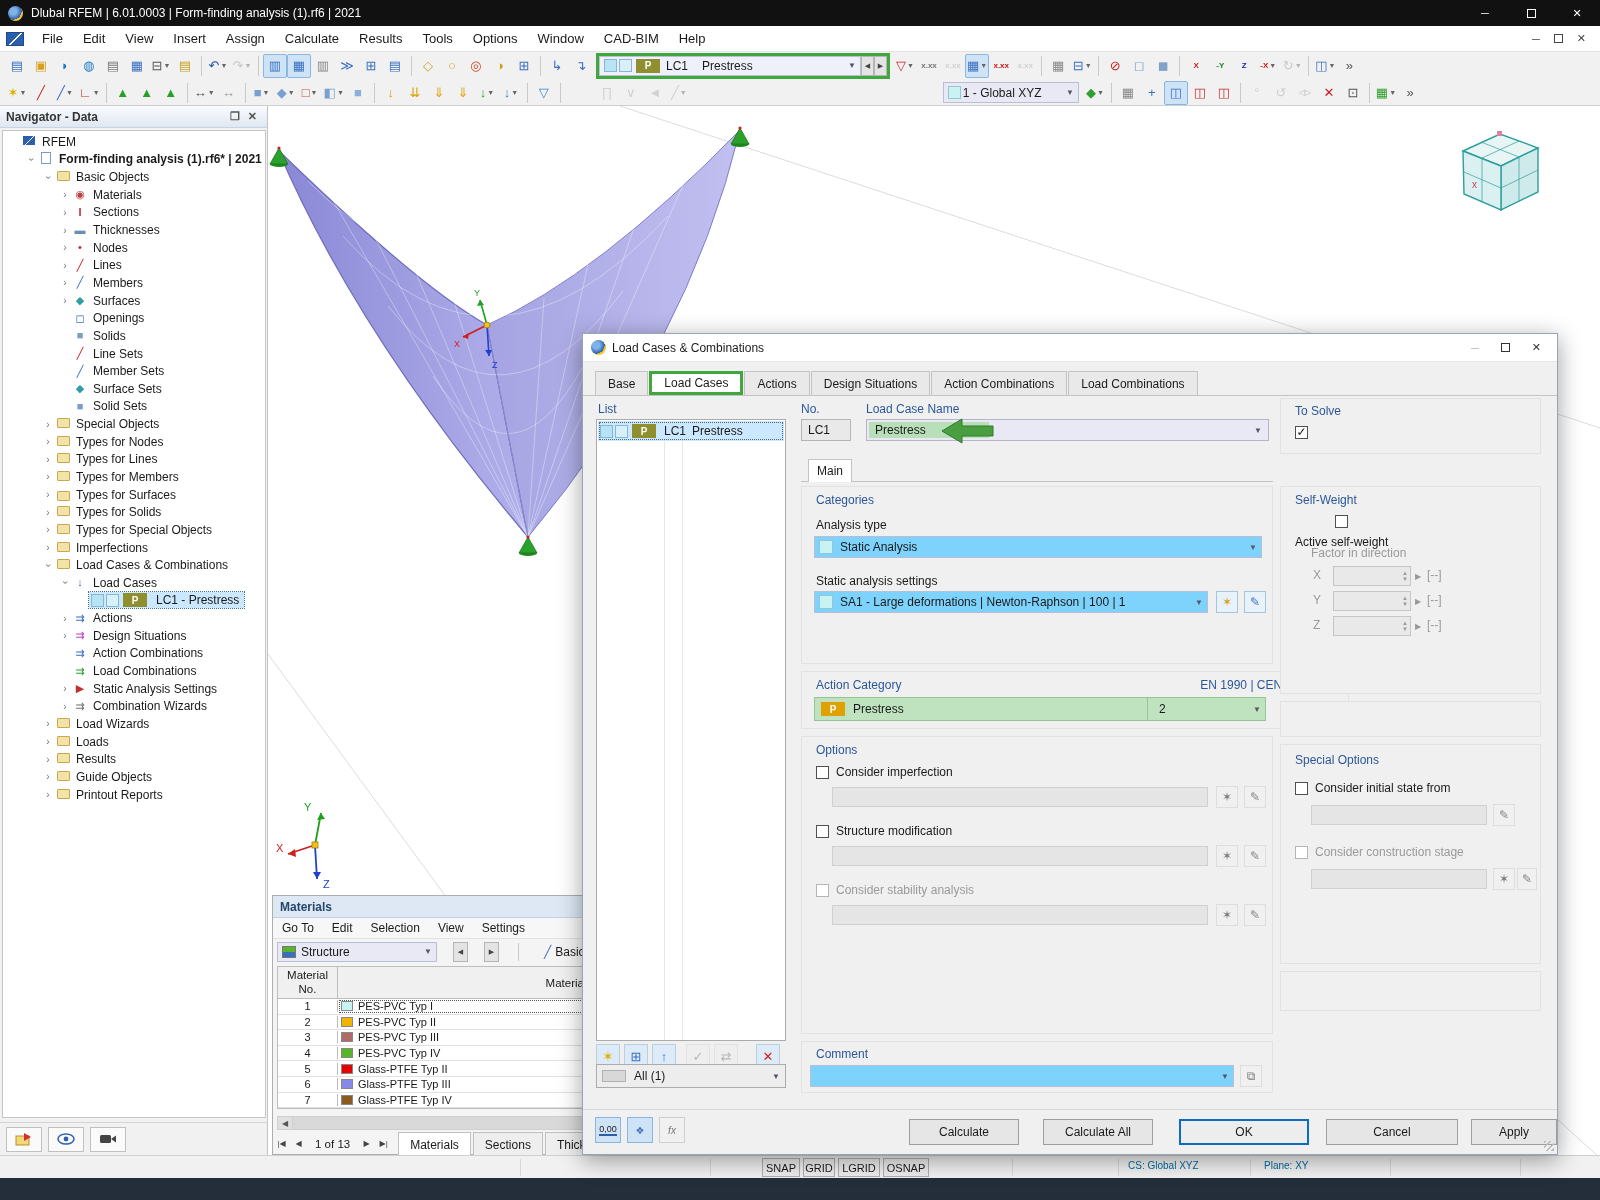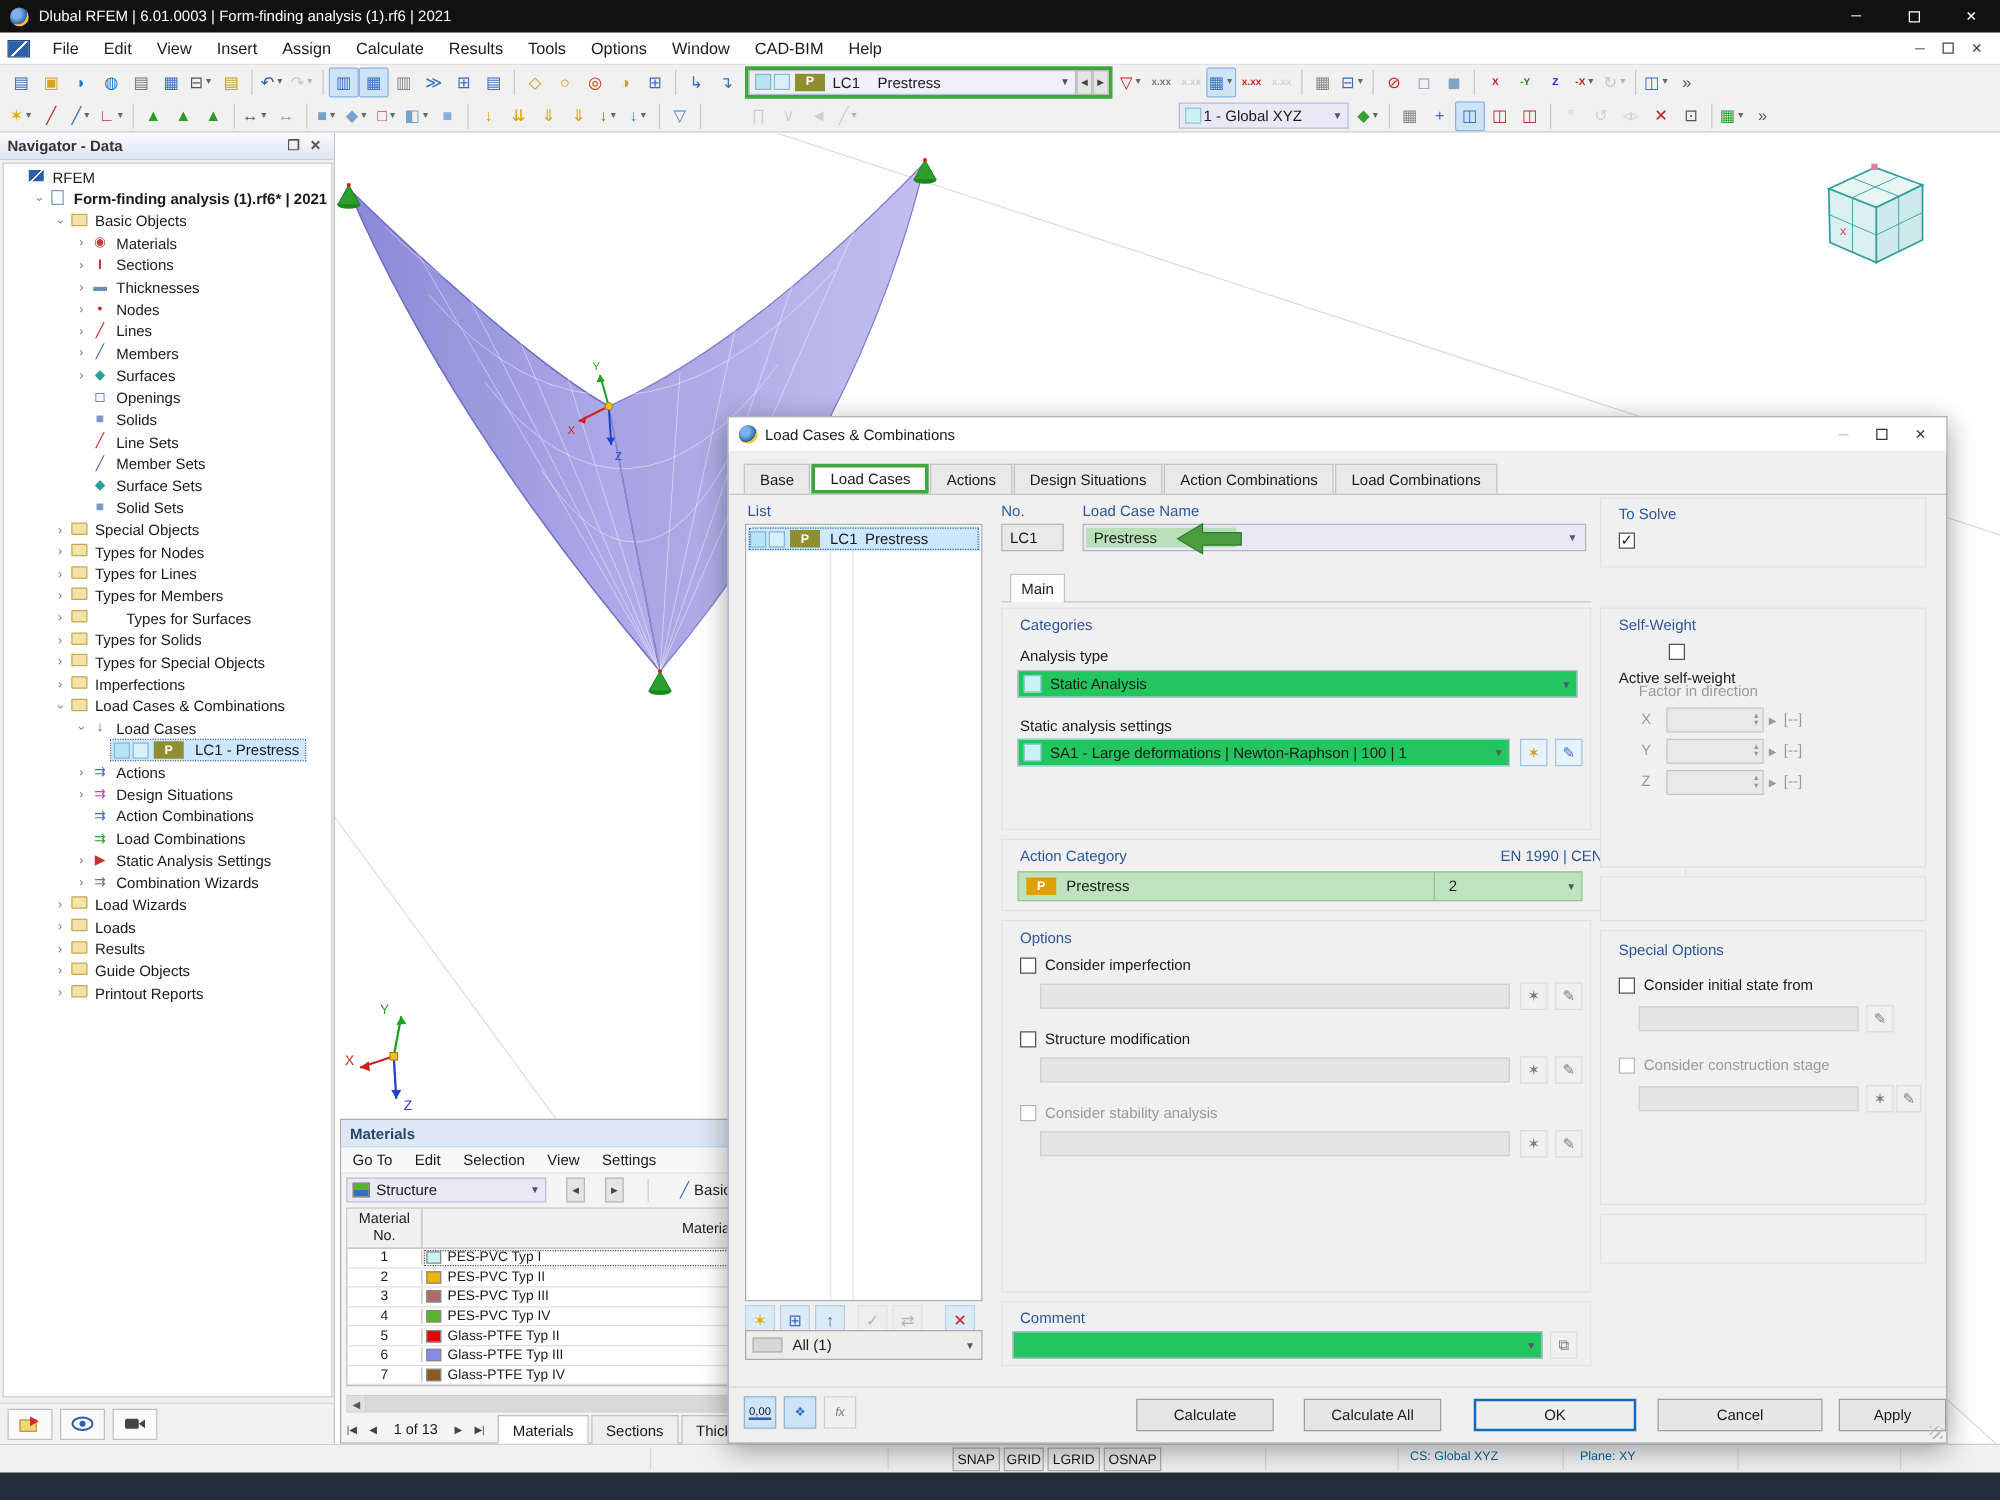--- a/index.html
+++ b/index.html
@@ -125,21 +125,21 @@
   .fld-name .car { position:absolute; right:6px; color:#556; font-size:8px; }
   .grn-arrow { position:absolute; left:358px; top:84px; z-index:3; }
   .cb { width:13px; height:13px; border:1px solid #505050; background:#fff; display:inline-flex; align-items:center; justify-content:center; font-size:11px; flex:0 0 13px; }
   .cb.checked::after { content:"✓"; color:#1a1a1a; font-size:12px; margin-top:-1px; }
   .cb.disabled { border-color:#b5b5b5; }
   .cbrow { position:absolute; display:flex; align-items:center; gap:7px; }
   .cbrow .gray { color:#9a9a9a; }
   .subtab { position:absolute; left:225px; top:125px; width:44px; height:23px; background:#fff; border:1px solid #c3c3c3; border-bottom:none; display:flex; align-items:center; justify-content:center; z-index:2; }
   .main-top { position:absolute; left:218px; top:147px; width:472px; height:1px; background:#c3c3c3; }
   .grp { position:absolute; background:#f0f0f0; border:1px solid #e2e2e2; }
-  .dd { position:absolute; height:22px; background:#22c55e; border:1px solid #b9bdd6; display:flex; align-items:center; padding:0 4px; }
+  .dd { position:absolute; height:22px; background:#7dd3fc; border:1px solid #b9bdd6; display:flex; align-items:center; padding:0 4px; }
   .dd .cy { width:14px; height:14px; background:#c9f2f2; border:1px solid #93c7d4; margin-right:7px; flex:0 0 14px; }
   .dd-green { position:absolute; height:24px; background:#bfe3bf; border:1px solid #97c497; display:flex; align-items:center; padding:0 4px; }
   .pbadge.orange { background:#dfa000; margin:0 8px 0 2px; }
   .mini-btn { position:absolute; width:22px; height:22px; background:#e8f2fb; border:1px solid #a5c4dd; display:flex; align-items:center; justify-content:center; font-size:12px; }
   .mini-btn.gray { background:#f0f0f0; border-color:#cfcfcf; opacity:.55; }
   .dis-fld { position:absolute; height:20px; background:#e5e5e5; border:1px solid #d0d0d0; }
   .spin { position:absolute; width:78px; height:20px; background:#e9e9e9; border:1px solid #c6c6c6; display:flex; align-items:center; }
   .spin .arr { margin-left:auto; display:flex; flex-direction:column; font-size:6px; color:#999; line-height:1; padding-right:2px; }
   .spin-side { position:absolute; font-size:8px; color:#999; }
   .unit { position:absolute; color:#9a9a9a; }
@@ -755,21 +755,21 @@
           <span style="width: 38px; flex: 0 0 38px;"></span>
           <span class="chev">›</span>
           <span style="display: flex; align-items: center;">
             <span class="ticon"><span class="ic-folder"></span></span>
             <span class="trlabel">Types for Members</span>
           </span>
         </div>
         <div class="tree-row">
           <span style="width: 38px; flex: 0 0 38px;"></span>
           <span class="chev">›</span>
-          <span style="display: flex; align-items: center; gap: 25px;">
+          <span style="display: flex; align-items: flex-end;">
             <span class="ticon"><span class="ic-folder"></span></span>
             <span class="trlabel">Types for Surfaces</span>
           </span>
         </div>
         <div class="tree-row">
           <span style="width: 38px; flex: 0 0 38px;"></span>
           <span class="chev">›</span>
           <span style="display: flex; align-items: center;">
             <span class="ticon"><span class="ic-folder"></span></span>
             <span class="trlabel">Types for Solids</span>

